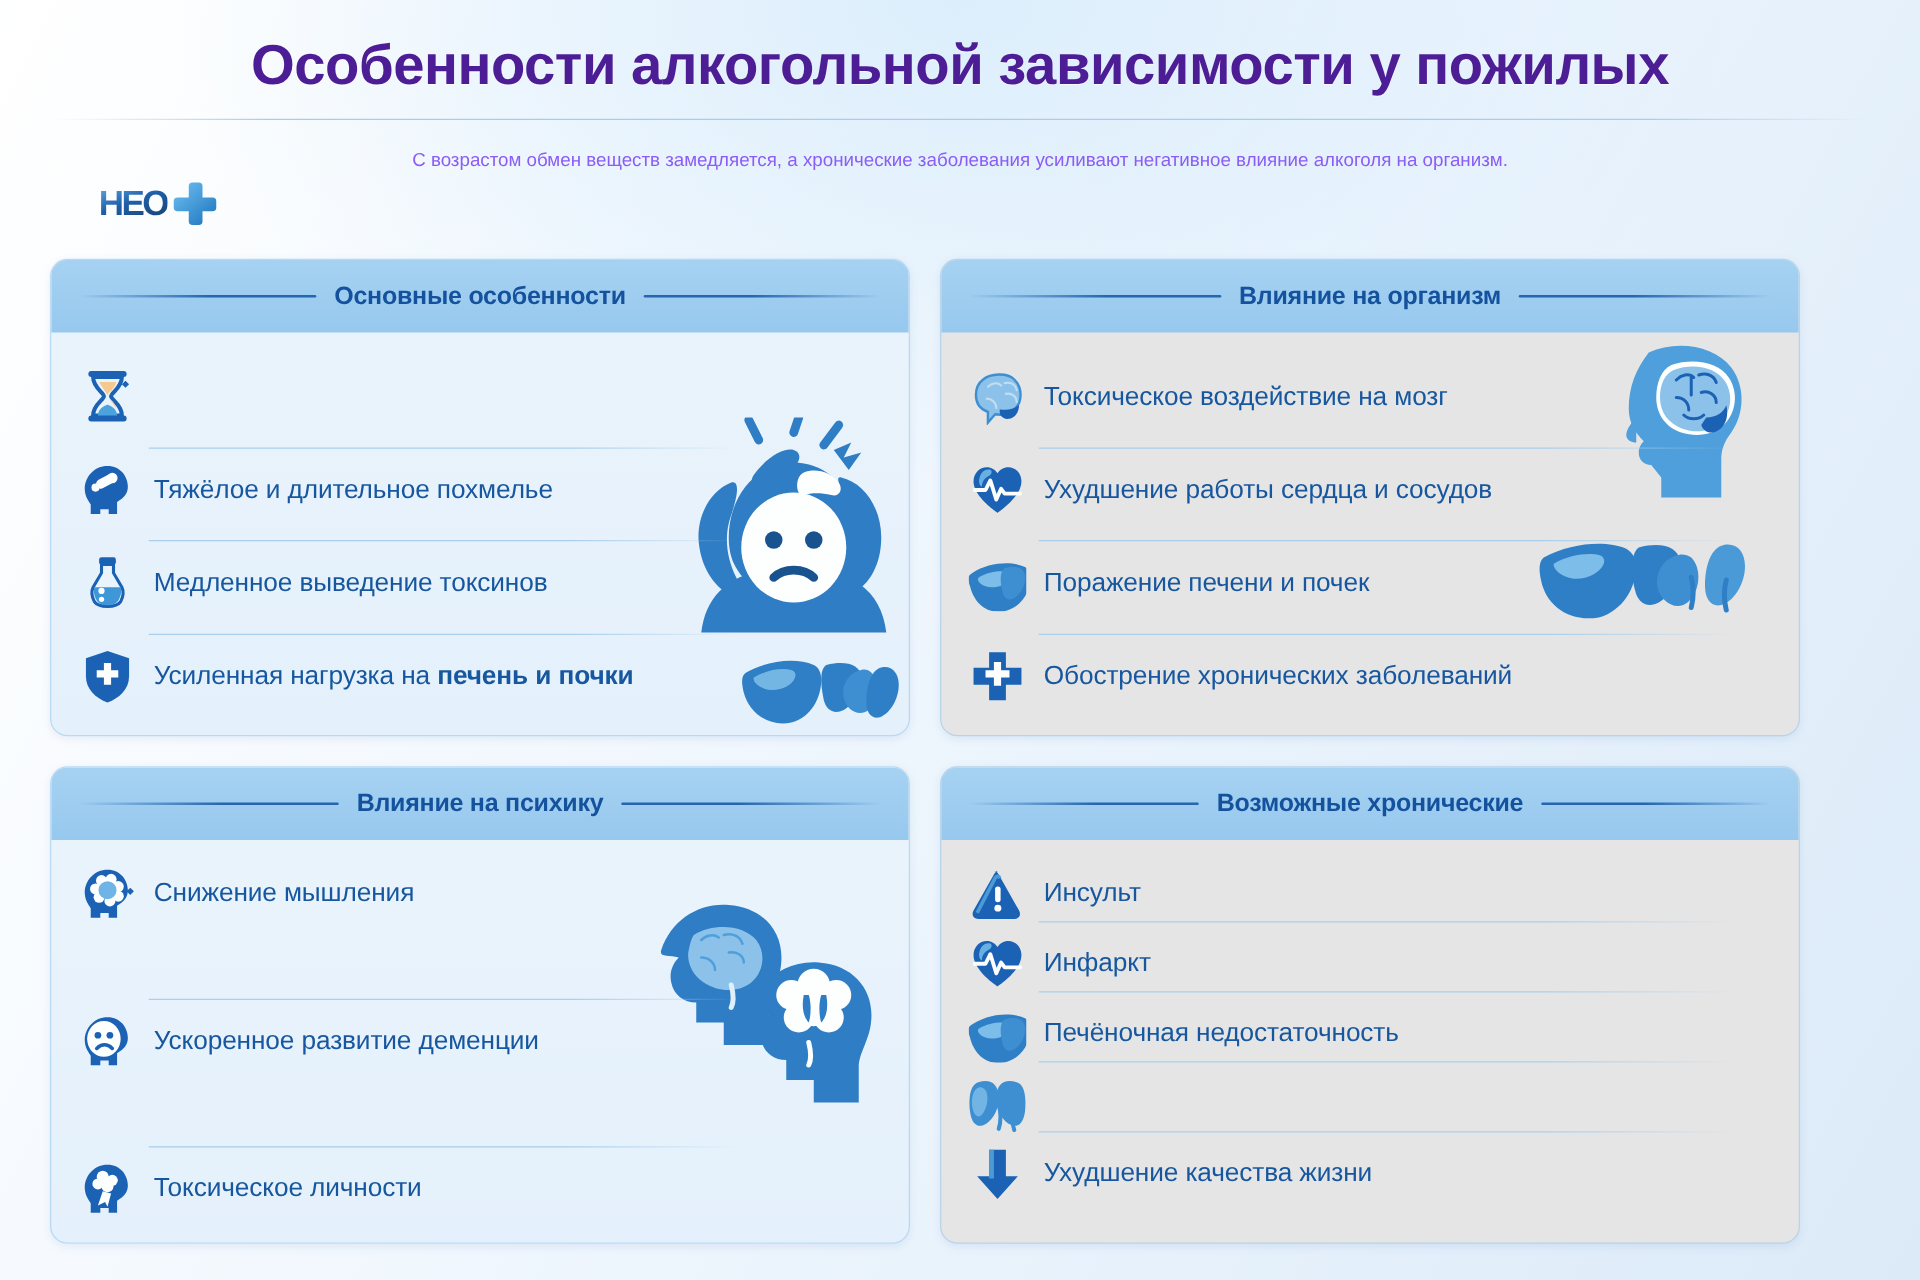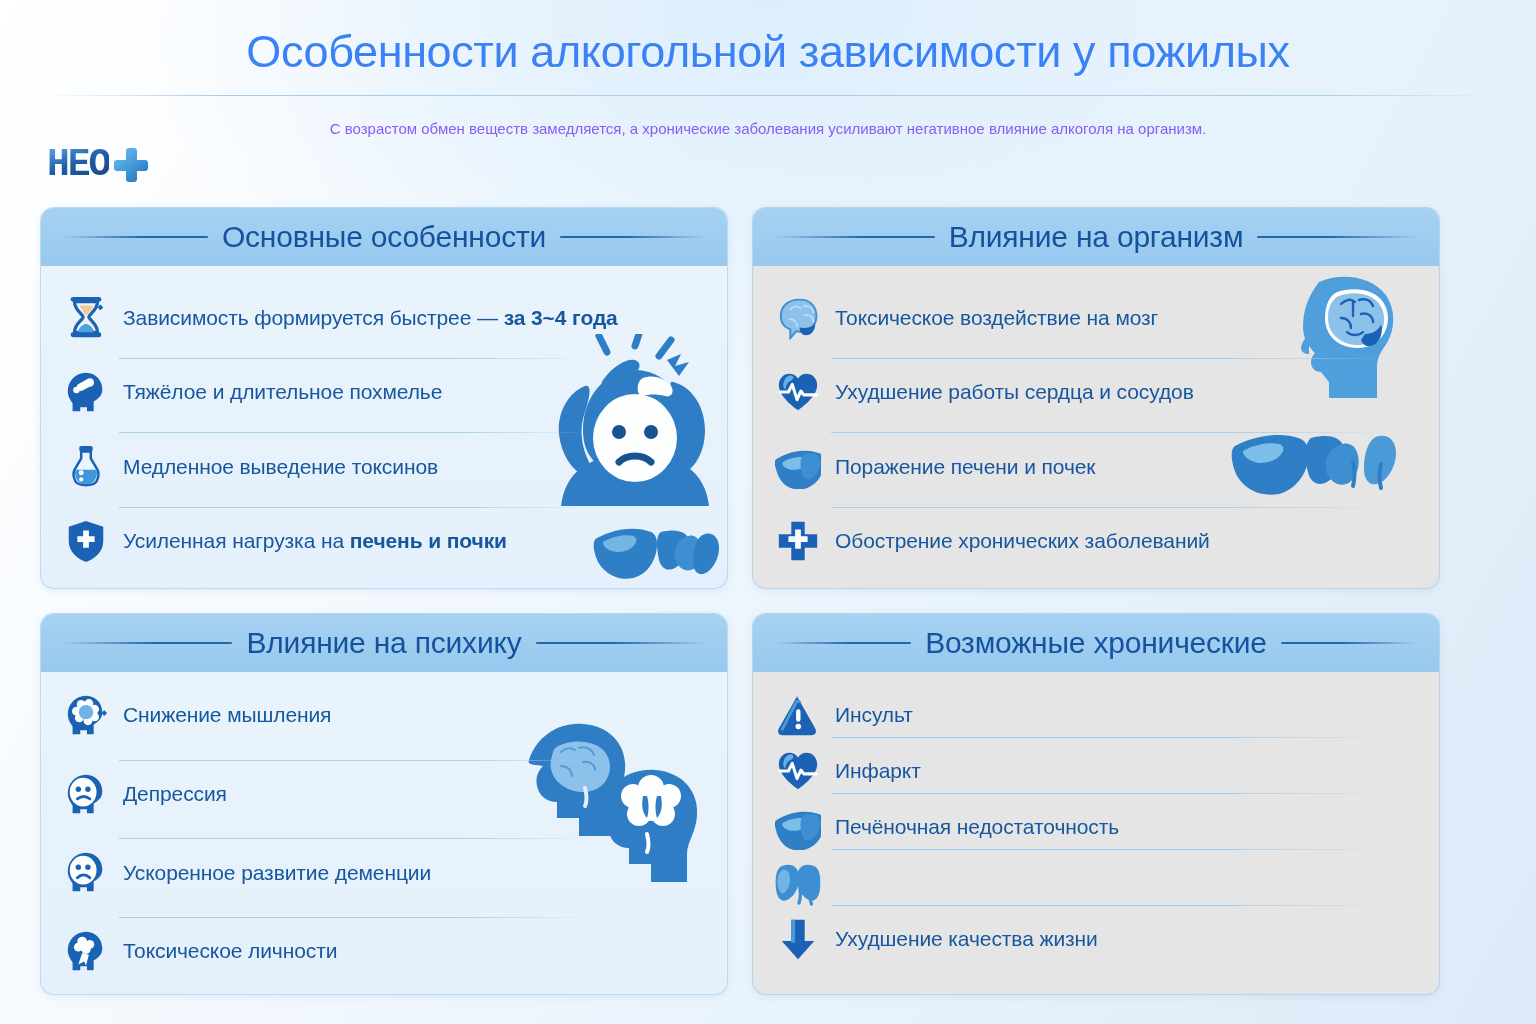--- a/index.html
+++ b/index.html
@@ -17,23 +17,23 @@
       radial-gradient(ellipse 900px 560px at 50% 0%, #dceefc 0%, rgba(220,238,252,0) 70%),
       linear-gradient(118deg, #ffffff 0%, #f4f9fe 32%, #e9f3fc 62%, #dceaf8 100%);
     position: relative;
     color: #14529e;
   }
 
   
   .page-title {
     text-align: center;
     font-size: 45px;
-    font-weight: normal;
+    font-weight: bold;
     letter-spacing: -0.4px;
-    color: #3b82f6;
+    color: #4c1d95;
     padding-top: 28px;
     line-height: 1.05;
     text-shadow: 0 1px 0 rgba(255,255,255,0.65);
   }
 
   .title-rule {
     width: 1452px;
     height: 1px;
     margin: 20px auto 0;
     background: linear-gradient(90deg, rgba(150,195,235,0) 0%, #a8cdeb 12%, #a8cdeb 88%, rgba(150,195,235,0) 100%);
@@ -59,24 +59,25 @@
     font-size: 44px;
     font-weight: bold;
     letter-spacing: -1px;
     line-height: 1;
   }
   .logo-word {
     background: linear-gradient(160deg, #63a9e2 0%, #1f5fa8 45%, #16406f 100%);
     -webkit-background-clip: text;
     background-clip: text;
     color: transparent;
-    font-family: Liberation Mono, monospace;
+    font-family: Liberation Sans, sans-serif;
     font-weight: bold;
-    font-size: 38px;
+    font-size: 28px;
     letter-spacing: -2px;
+    margin-left: 32px;
   }
   .logo-plus {
     position: relative;
     width: 34px; height: 34px;
     margin-left: 3px;
   }
   .logo-plus::before, .logo-plus::after {
     content: "";
     position: absolute;
     background: linear-gradient(140deg, #5fb4ea, #2a7fc4);
@@ -124,22 +125,22 @@
     flex: 1 1 auto;
     height: 2px;
     background: linear-gradient(90deg, rgba(30,90,165,0) 0%, #2566ae 55%, #2566ae 100%);
     border-radius: 2px;
     max-width: 210px;
   }
   .head-rule.right {
     background: linear-gradient(90deg, #2566ae 0%, #2566ae 45%, rgba(30,90,165,0) 100%);
   }
   .card-title {
-    font-size: 30px;
-    font-weight: normal;
+    font-size: 20px;
+    font-weight: bold;
     color: #14529e;
     white-space: nowrap;
     letter-spacing: -0.2px;
   }
 
   .card-body {
     flex: 1 1 auto;
     position: relative;
     padding: 14px 22px 10px 22px;
     display: flex;
@@ -246,21 +247,20 @@
 
       <div class="row">
         <svg class="ico" viewBox="0 0 48 48">
           <rect x="8" y="3" width="32" height="5" rx="2.5" fill="#1b62b5"></rect>
           <rect x="8" y="40" width="32" height="5" rx="2.5" fill="#1b62b5"></rect>
           <path d="M12 8h24c0 9-9 13-9 16s9 7 9 16H12c0-9 9-13 9-16s-9-7-9-16z" fill="none" stroke="#1b62b5" stroke-width="3.4"></path>
           <path d="M17 12h14c0 5-7 9-7 11s7 6 7 11" fill="#f5c58a" opacity=".95"></path>
           <path d="M16 40h16c0-7-8-9-8-9s-8 2-8 9z" fill="#4ba3de"></path>
           <path d="M36 14l3-3 3 3-3 3z" fill="#1b62b5"></path>
         </svg>
-        <span class="row-label"><span>Зависимость формируется быстрее — </span><b class="em">за 3~4 года</b></span>
       </div>
 
       <div class="row">
         <svg class="ico" viewBox="0 0 48 48">
           <path d="M24 4C13 4 5 13 5 23c0 6 3 10 5 13v8h8v-4h7v4h7V34c6-4 9-7 9-13C41 13 35 4 24 4z" fill="#1b62b5"></path>
           <g fill="#fdfefe">
             <rect x="14" y="13" width="16" height="8" rx="4" transform="rotate(-28 22 17)"></rect>
             <circle cx="28" cy="14" r="4.4"></circle>
             <circle cx="14" cy="22" r="3.4"></circle>
           </g>
@@ -419,30 +419,20 @@
             <circle cx="33" cy="26" r="4.6"></circle>
               <circle cx="26" cy="30" r="4.6"></circle>
             <circle cx="17" cy="27" r="4.6"></circle>
           </g>
           <circle cx="24" cy="21" r="7.5" fill="#6fb4e6"></circle>
           <path d="M40 22l3-3 3 3-3 3z" fill="#1b62b5"></path>
         </svg>
         <span class="row-label">Снижение мышления</span>
       </div>
 
-      <div class="row">
-        <svg class="ico" viewBox="0 0 48 48">
-          <path d="M24 4C13 4 5 13 5 23c0 6 3 10 5 13v8h8v-4h7v4h7V34c6-4 9-7 9-13C41 13 35 4 24 4z" fill="#1b62b5"></path>
-          <ellipse cx="21" cy="22" rx="14" ry="15" fill="#fdfefe"></ellipse>
-          <circle cx="16" cy="19" r="2.8" fill="#1b62b5"></circle>
-          <circle cx="26" cy="19" r="2.8" fill="#1b62b5"></circle>
-          <path d="M15 29c4-3 9-3 13 0" stroke="#1b62b5" stroke-width="3" fill="none" stroke-linecap="round"></path>
-        </svg>
-        <span class="row-label">Депрессия</span>
-      </div>
 
       <div class="row">
         <svg class="ico" viewBox="0 0 48 48">
           <path d="M24 4C13 4 5 13 5 23c0 6 3 10 5 13v8h8v-4h7v4h7V34c6-4 9-7 9-13C41 13 35 4 24 4z" fill="#1b62b5"></path>
           <ellipse cx="21" cy="22" rx="14" ry="15" fill="#fdfefe"></ellipse>
           <circle cx="16" cy="19" r="2.8" fill="#1b62b5"></circle>
           <circle cx="26" cy="19" r="2.8" fill="#1b62b5"></circle>
           <path d="M15 30c4-4 9-4 13 0" stroke="#1b62b5" stroke-width="3" fill="none" stroke-linecap="round"></path>
         </svg>
         <span class="row-label">Ускоренное развитие деменции</span>

